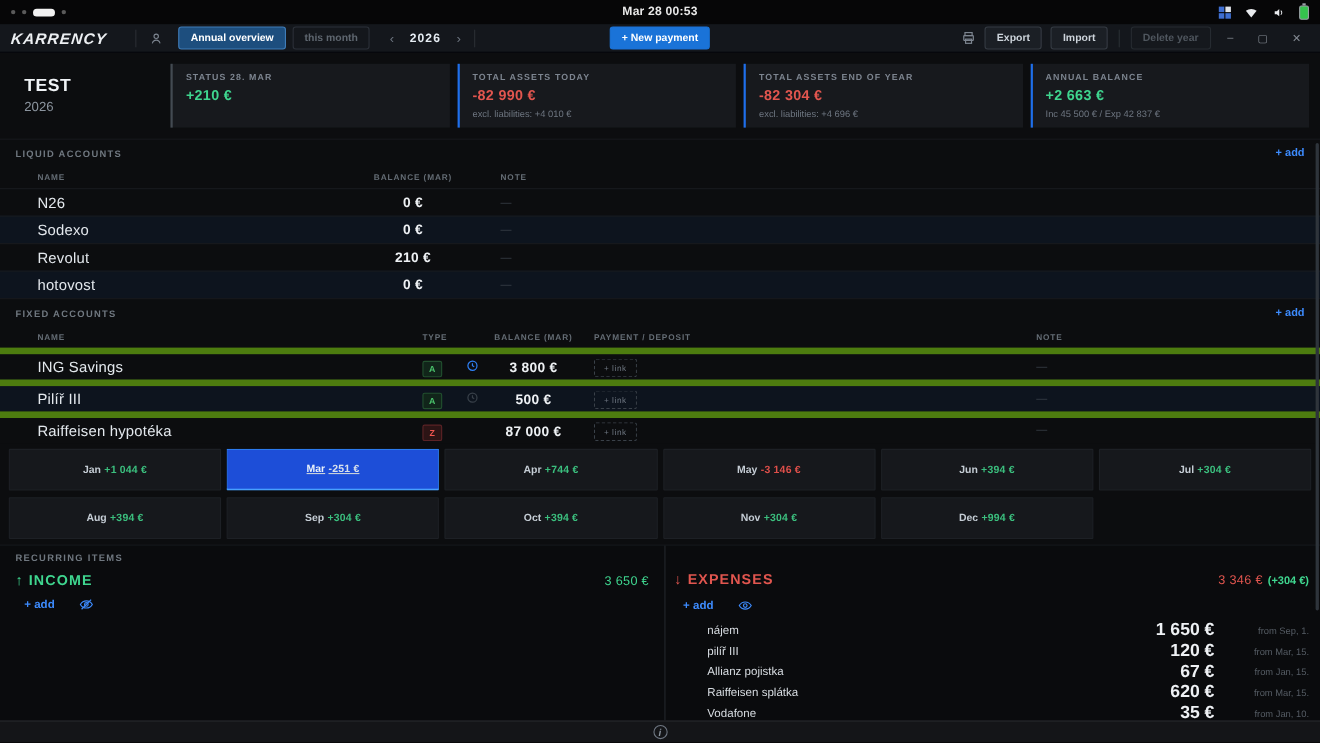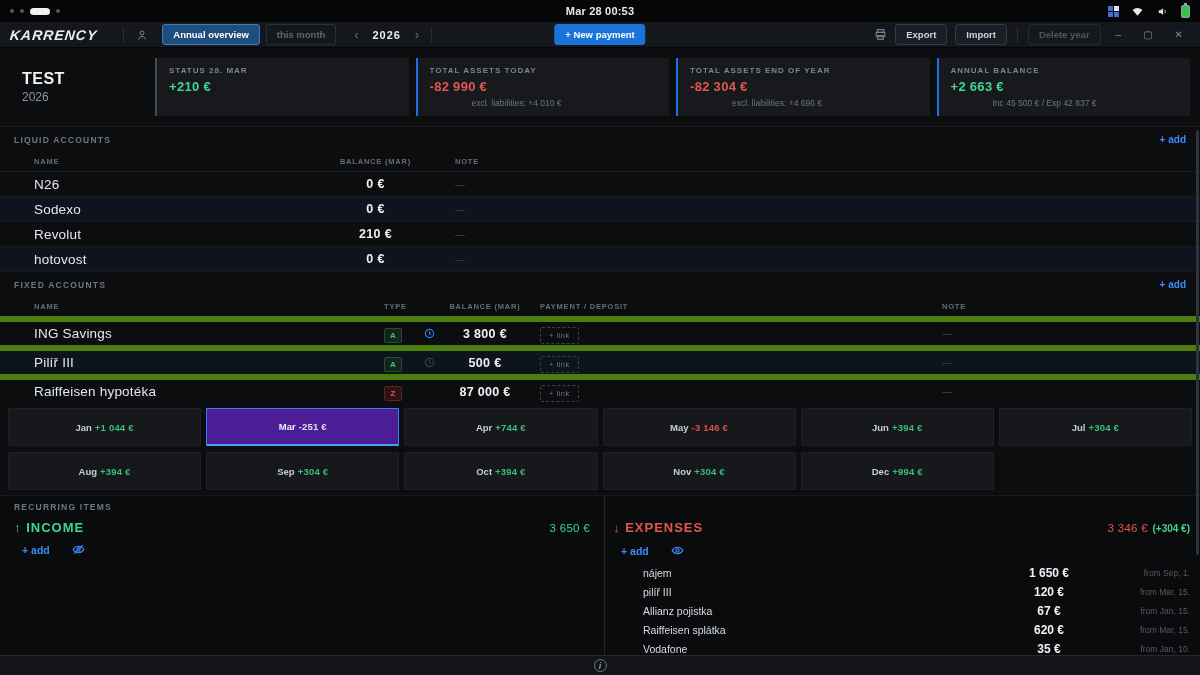--- a/index.html
+++ b/index.html
@@ -38,21 +38,21 @@
 
   
   .summary { height:78px; display:flex; align-items:center; padding:0 10px 0 0; gap:7px; background:#0c0d0f; }
   .proj { width:148px; padding-left:22px; }
   .proj-title { font-size:16px; font-weight:700; color:#f0f3f6; letter-spacing:.5px; }
   .proj-year { font-size:12px; color:#8b949e; margin-top:2px; }
   .card { flex:1; height:58px; background:#17191d; border-left:2px solid #1f6feb; padding:8px 12px; }
   .card.gray { border-left-color:#434a52; }
   .card-label { font-size:8px; font-weight:700; letter-spacing:1px; color:#7d8590; text-transform:uppercase; }
   .card-value { font-size:13px; font-weight:700; margin-top:4px; letter-spacing:.3px; }
-  .card-sub { font-size:8.5px; color:#6e7681; margin-top:4px;margin-left:42px; }
+  .card-sub { font-size:8.5px; color:#6e7681; margin-top:4px; }
   .green { color:#3fd68f; } .red { color:#e2564f; }
 
   
   .sec-head { height:26px; display:flex; align-items:center; justify-content:space-between; padding:0 14px 0 14px; border-top:1px solid #17191d; }
   .sec-title { font-size:8.5px; font-weight:700; letter-spacing:1.2px; color:#707880; text-transform:uppercase; }
   .add-link { font-size:10px; font-weight:700; color:#3d8bfd; }
   .thead { height:19px; display:grid; align-items:center; font-size:7.5px; font-weight:700; letter-spacing:.8px; color:#656d75; text-transform:uppercase; }
   .liq-grid { grid-template-columns:280px 123px 1fr; padding-left:34px; padding-right:10px; }
   .fix-grid { grid-template-columns:350px 40px 24px 74px 420px 1fr; padding-left:34px; padding-right:10px; }
   .t-right { text-align:center; }
@@ -68,42 +68,42 @@
   .badge { display:inline-block; width:18px; height:15px; line-height:14px; text-align:center; font-size:8px; font-weight:700; border-radius:2px; }
   .badge.a { color:#4ac26b; background:#11251a; border:1px solid #22502f; }
   .badge.z { color:#f05650; background:#2c1415; border:1px solid #5c2326; }
   .clockwrap { display:flex; align-items:center; }
   .clock.on { color:#2f81f7; } .clock.dim { color:#39414a; } .clock.off { visibility:hidden; }
   .linkbtn { display:inline-block; font-size:7.5px; color:#6e7681; border:1px dashed #3a4149; border-radius:2px; padding:3px 8px; letter-spacing:.5px; }
 
   
   .months { padding:5px 8px; display:grid; grid-template-columns:repeat(6,1fr); gap:6px 5px; background:#0c0d0f; }
   .mtile { height:38px; background:#16181c; border:1px solid #1d2025; border-radius:1px; display:flex; flex-direction:row; align-items:center; justify-content:center; gap:3px; }
-  .mtile.sel { background:#4c1d95; border-color:#2f81f7; border-bottom:2px solid #47a0ff; }
+  .mtile.sel { background:#1d4ed8; border-color:#2f81f7; border-bottom:2px solid #47a0ff;text-decoration:underline; }
   .mlabel { font-size:9.5px; font-weight:700; color:#c5cdd5; }
   .mtile.sel .mlabel { color:#e9f1f9; }
   .mvalue { font-size:9.5px; font-weight:700; letter-spacing:.2px; }
   .mvalue.pos { color:#3bbf7e; } .mvalue.neg { color:#de4f4a; } .mvalue.msel { color:#d9e2ec; }
 
   
   .recurring { height:160px; display:flex; border-top:1px solid #17191d; background:#0a0b0d; }
   .rec-left { width:604px; padding:6px 14px 0 14px; }
   .rec-div { width:1px; background:#23262b; }
   .rec-right { flex:1; padding:6px 10px 0 8px; }
   .rec-title { font-size:8.5px; font-weight:700; letter-spacing:1.2px; color:#707880; text-transform:uppercase; margin-bottom:8px; }
   .rec-head { display:flex; align-items:baseline; justify-content:space-between; margin-bottom:8px; }
   .rec-head-label { font-size:13px; font-weight:700; letter-spacing:1px; }
   .rec-total { font-size:11.5px; font-weight:400; letter-spacing:.3px; }
   .rec-extra { font-size:10px; font-weight:700; }
   .addrow { display:flex; align-items:center; gap:22px; padding-left:8px; margin-bottom:6px; }
   .addrow .add-link { font-size:10.5px; }
   .eye { color:#3d8bfd; display:flex; }
   .exp-row { height:19px; display:grid; grid-template-columns:1fr 110px 86px; align-items:center; padding-left:30px; }
   .exp-name { font-size:10.5px; color:#d7dce1; }
-  .exp-amt { font-size:12px; font-weight:700; color:#eef1f4; text-align:center; }
+  .exp-amt { font-size:16px; font-weight:700; color:#eef1f4; text-align:right; }
   .exp-from { font-size:8.5px; color:#555c64; text-align:right; }
 
   
   .footer { position:absolute; left:0; right:0; bottom:0; height:20px; background:#141518; border-top:1px solid #26282c; display:flex; align-items:center; justify-content:center; }
   .info-circ { width:13px; height:13px; border:1px solid #6e7681; border-radius:50%; color:#8b949e; font-size:9px; font-style:italic; font-weight:700; display:flex; align-items:center; justify-content:center; }
 
   .scrollthumb { position:absolute; right:1px; top:130px; width:3px; height:425px; background:#2e343b; border-radius:2px; }
 </style>
 </head>
 <body>

